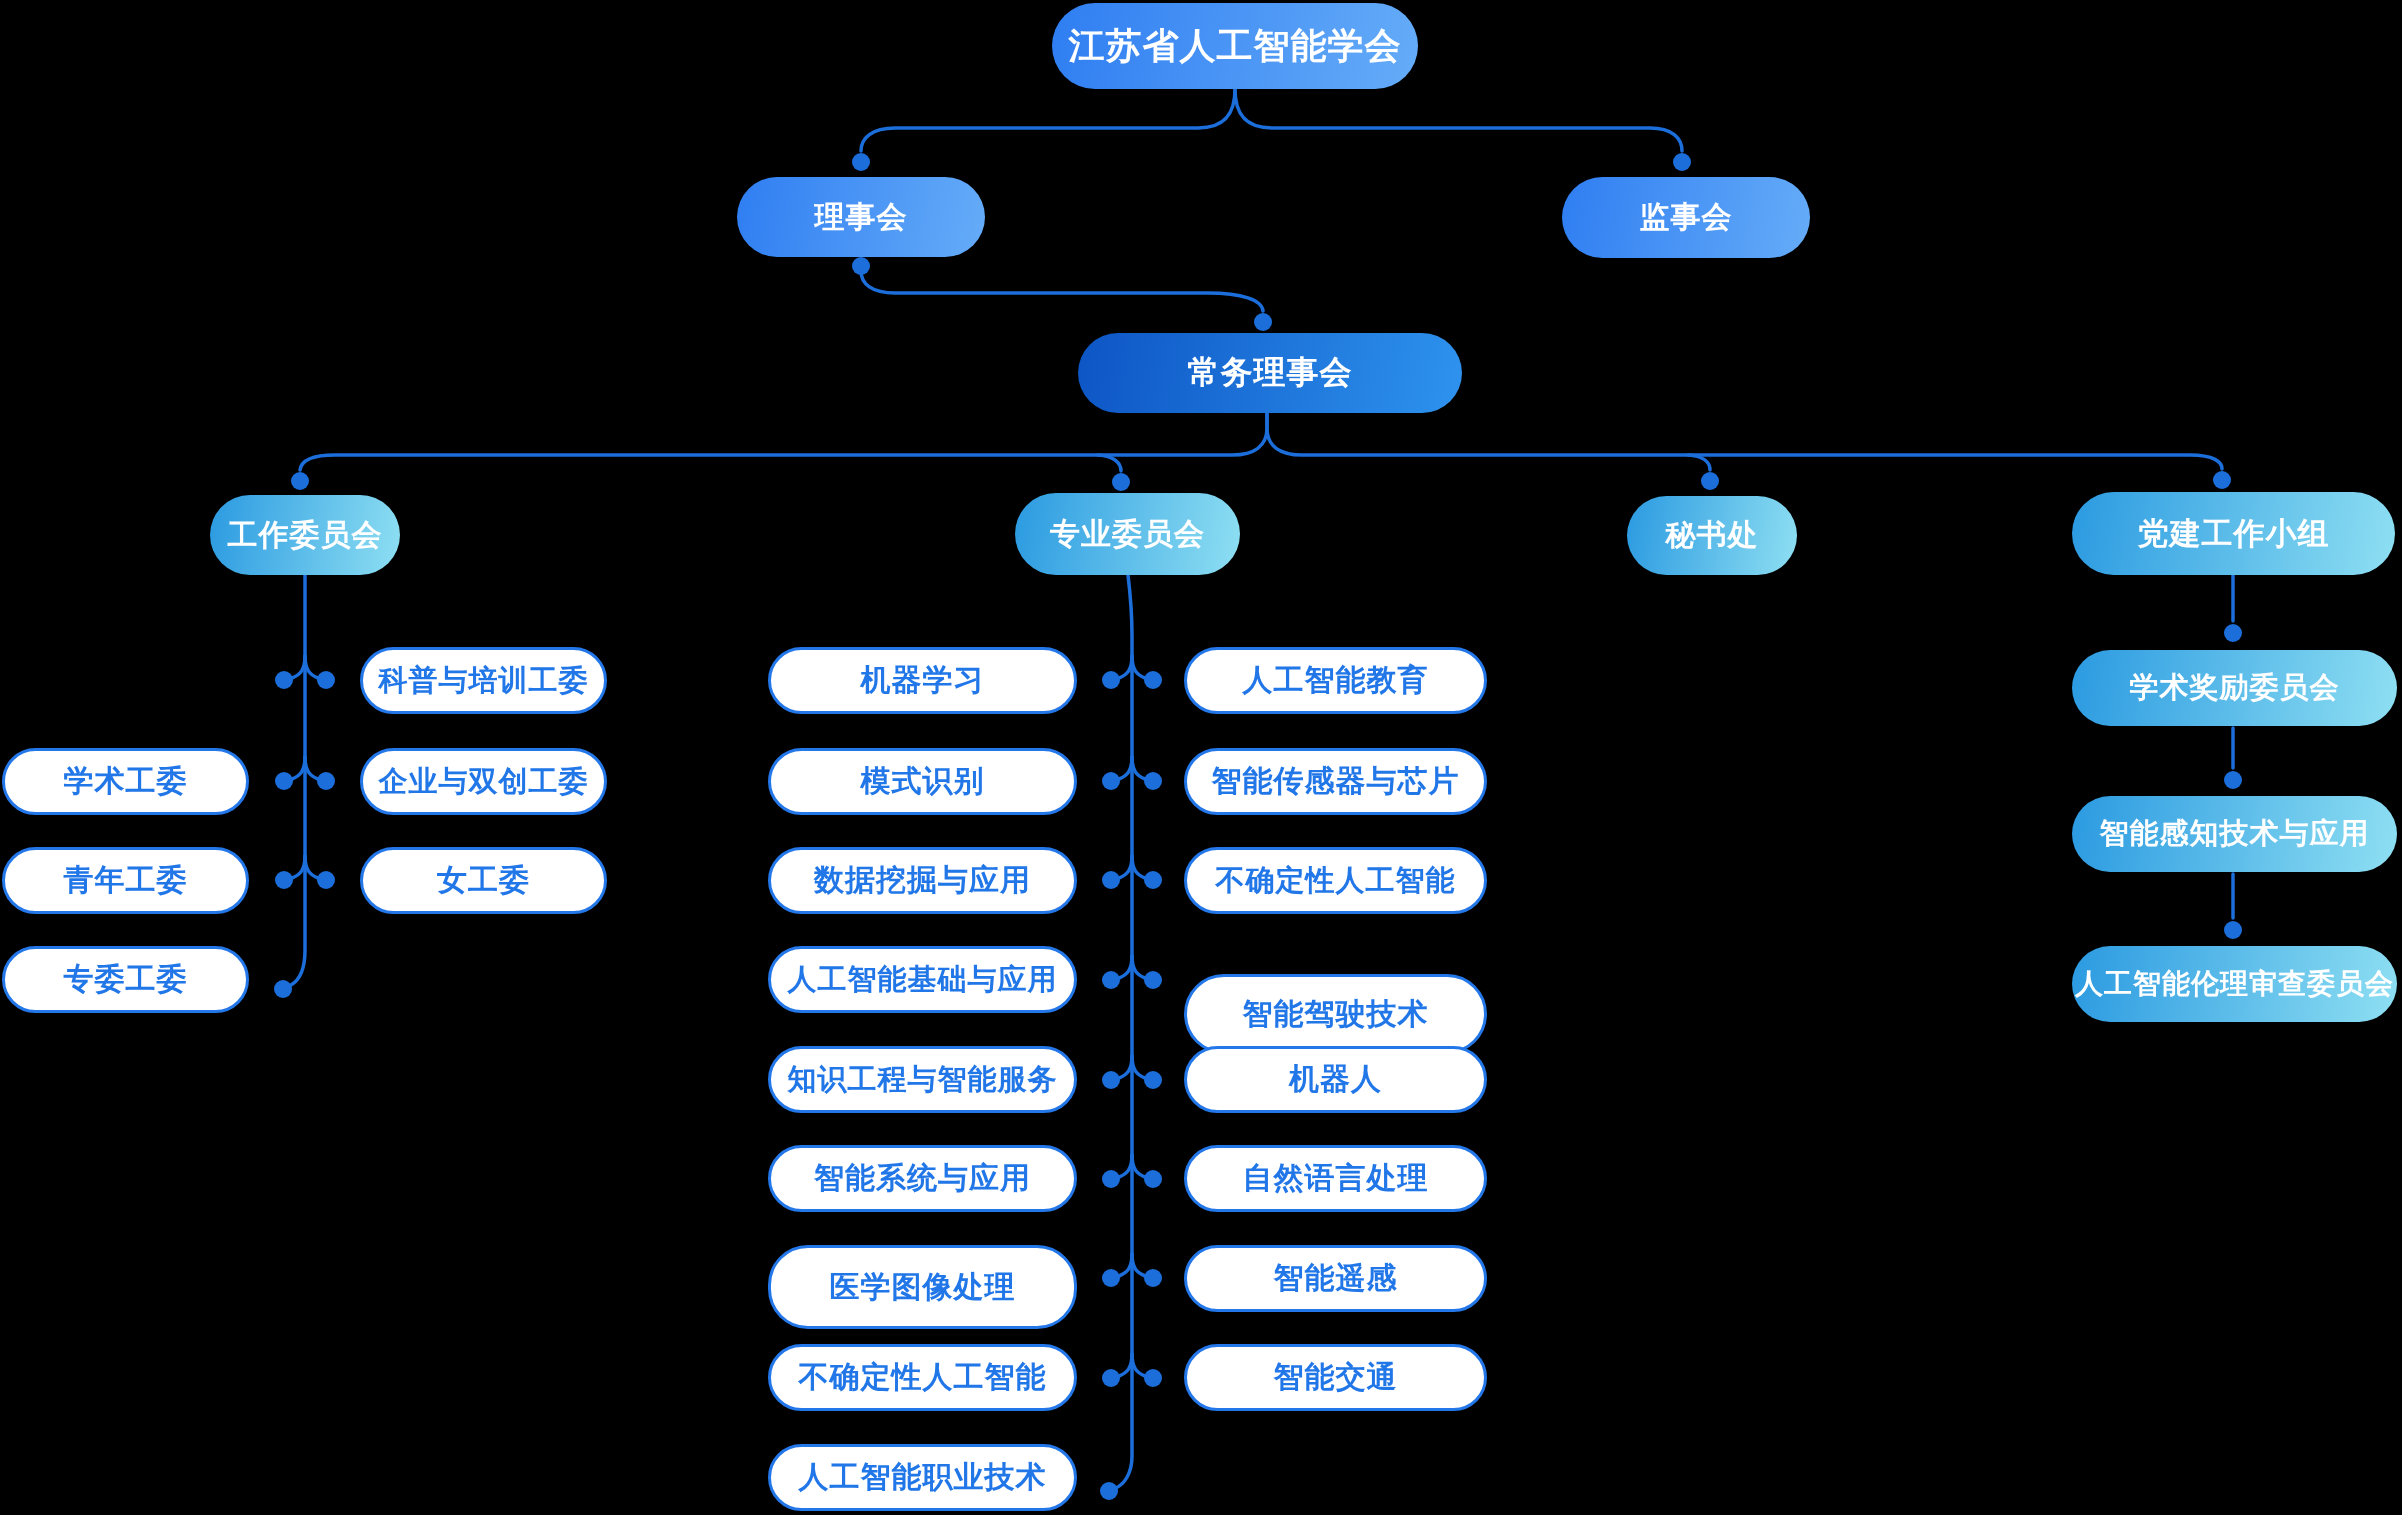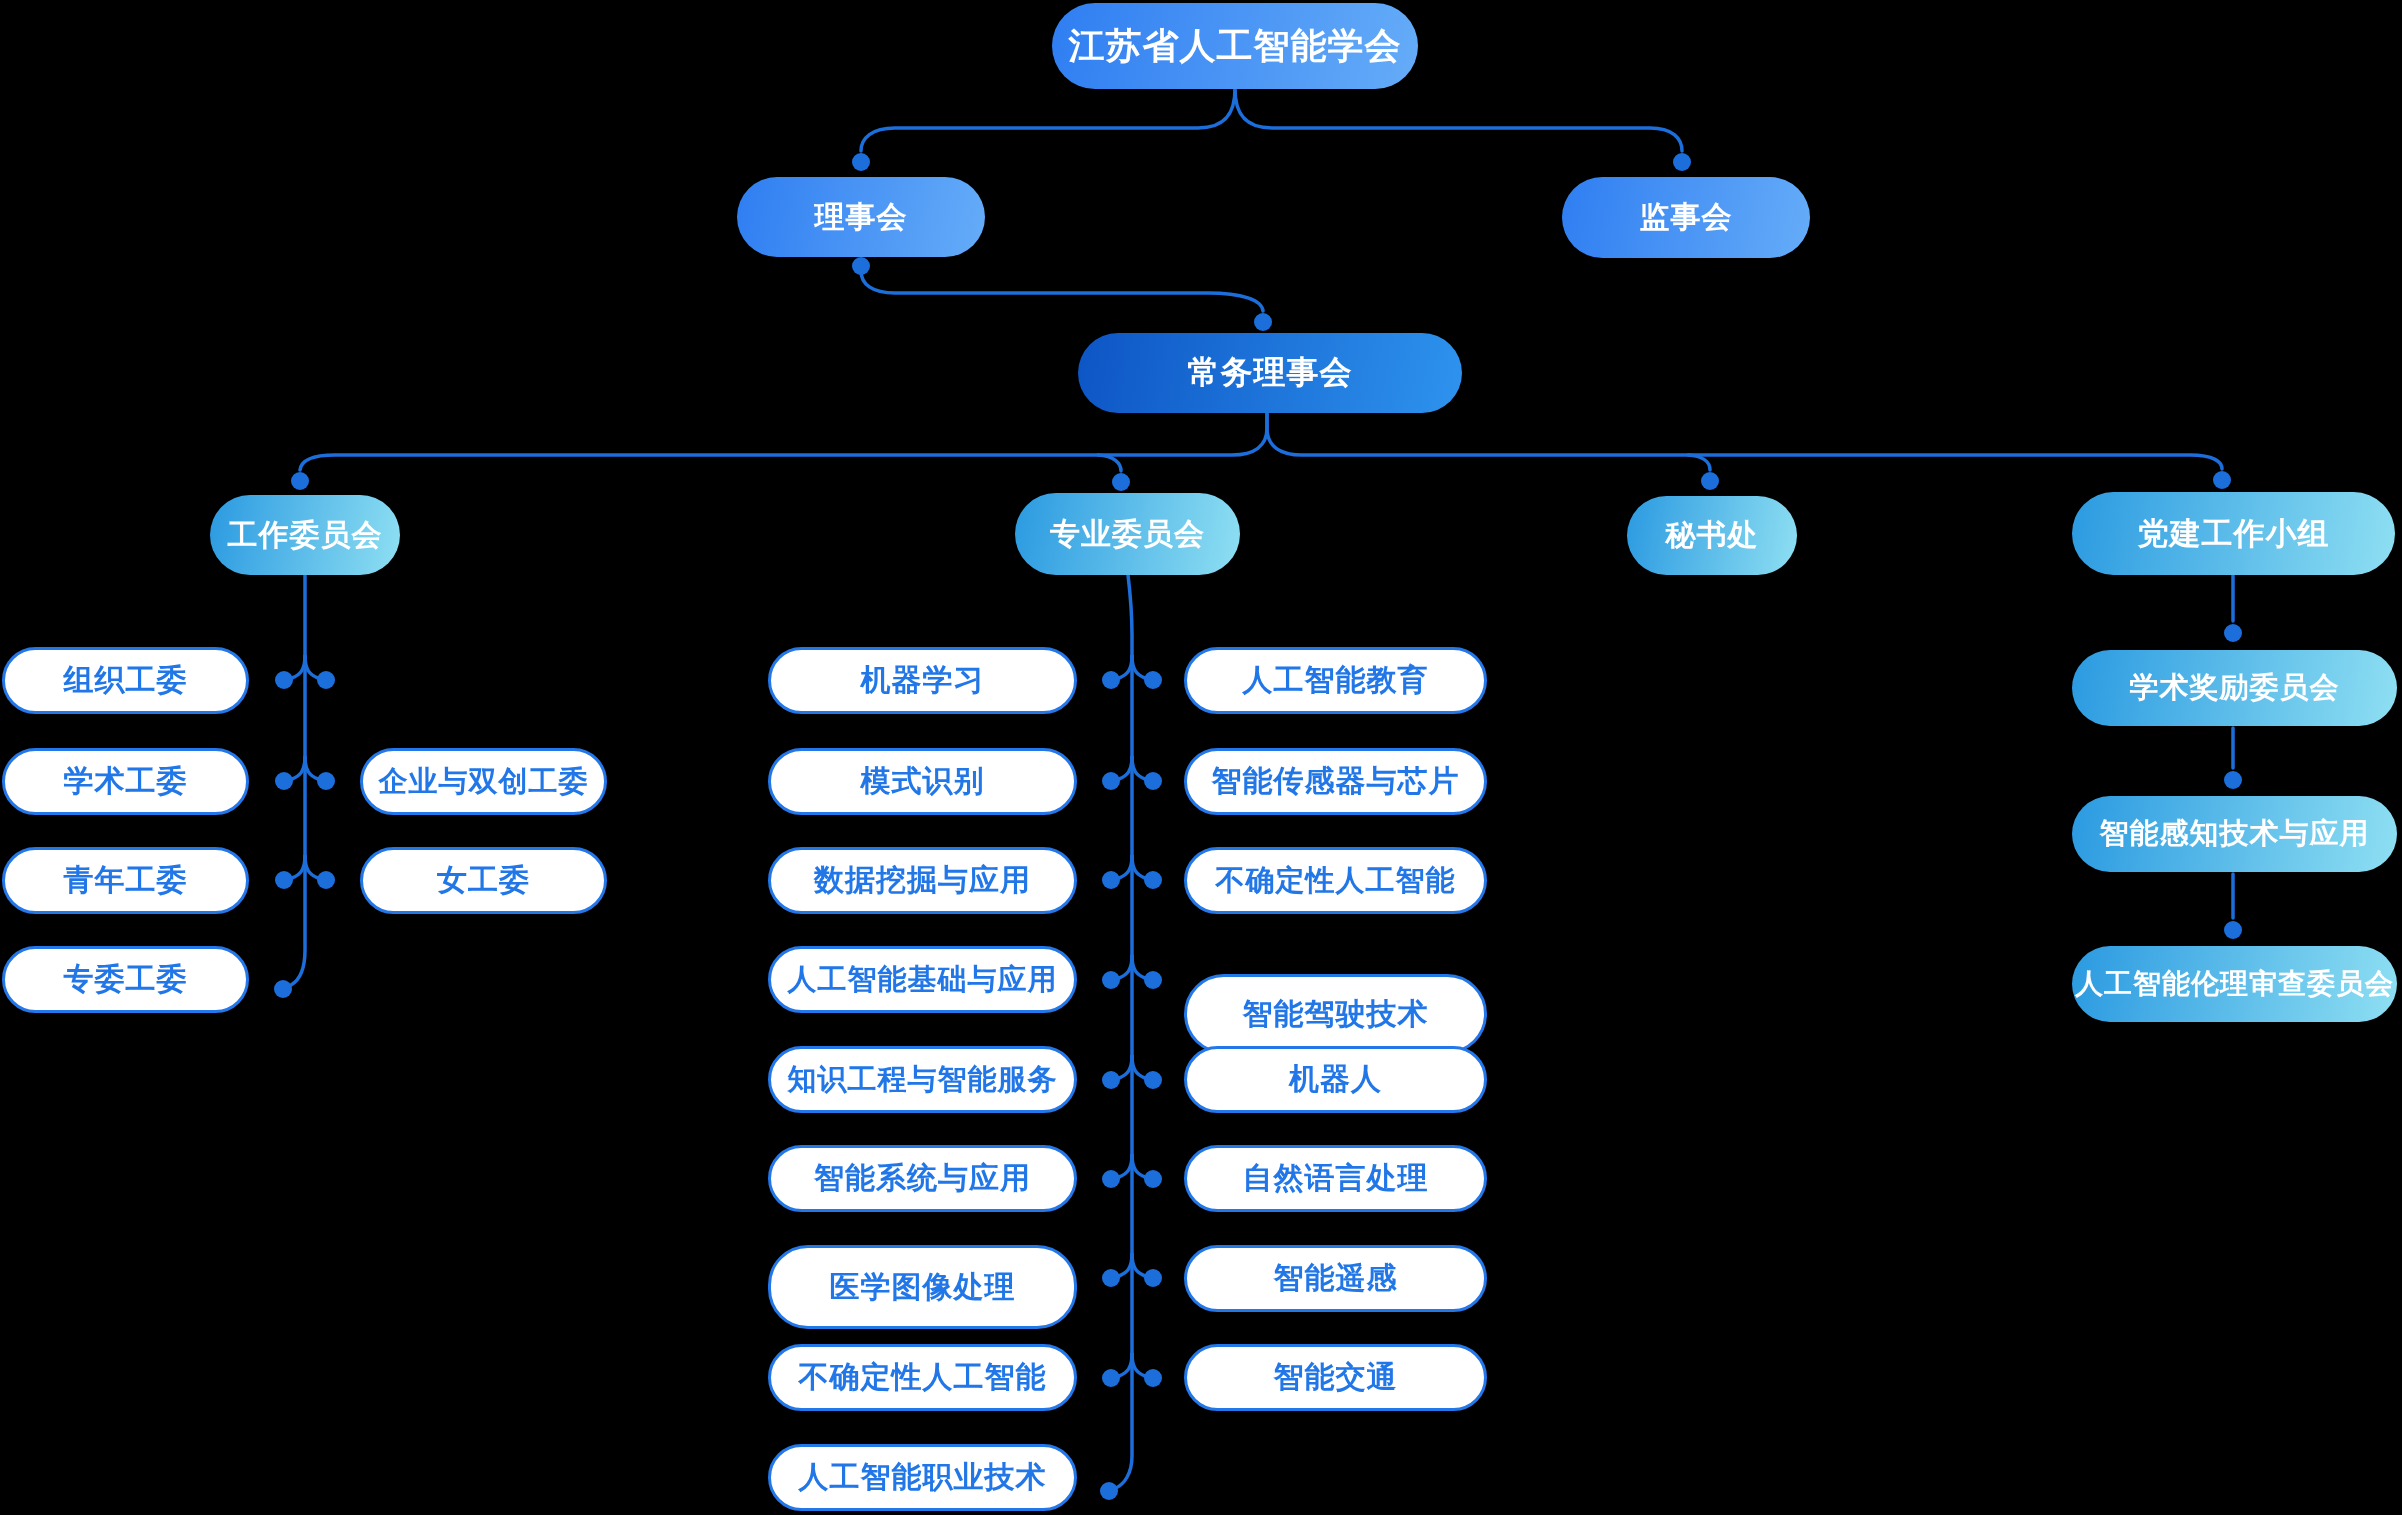--- a/index.html
+++ b/index.html
@@ -114,25 +114,25 @@
   <div class="pill p-blue" style="left:737px;top:177px;width:248px;height:80px;">理事会</div>
   <div class="pill p-blue" style="left:1562px;top:177px;width:248px;height:81px;">监事会</div>
 
   <div class="pill p-dark" style="left:1078px;top:333px;width:384px;height:80px;">常务理事会</div>
 
   <div class="pill p-cyan" style="left:210px;top:495px;width:190px;height:80px;">工作委员会</div>
   <div class="pill p-cyan" style="left:1015px;top:493px;width:225px;height:82px;">专业委员会</div>
   <div class="pill p-cyan" style="left:1627px;top:496px;width:170px;height:79px;">秘书处</div>
   <div class="pill p-cyan" style="left:2072px;top:492px;width:323px;height:83px;font-size:31px;">党建工作小组</div>
 
-  <div class="pill p-leaf" style="left:2px;top:647px;width:247px;height:67px;">组织工委</div>
   <div class="pill p-leaf" style="left:2px;top:748px;width:247px;height:67px;">学术工委</div>
   <div class="pill p-leaf" style="left:2px;top:847px;width:247px;height:67px;">青年工委</div>
   <div class="pill p-leaf" style="left:2px;top:946px;width:247px;height:67px;">专委工委</div>
 
+  <div class="pill p-leaf" style="left:360px;top:647px;width:247px;height:67px;font-size:29px;">科普与培训工委</div>
   <div class="pill p-leaf" style="left:360px;top:748px;width:247px;height:67px;font-size:29px;">企业与双创工委</div>
   <div class="pill p-leaf" style="left:360px;top:847px;width:247px;height:67px;">女工委</div>
 
   <div class="pill p-leaf" style="left:768px;top:647px;width:309px;height:67px;">机器学习</div>
   <div class="pill p-leaf" style="left:768px;top:748px;width:309px;height:67px;">模式识别</div>
   <div class="pill p-leaf" style="left:768px;top:847px;width:309px;height:67px;">数据挖掘与应用</div>
   <div class="pill p-leaf" style="left:768px;top:946px;width:309px;height:67px;font-size:29px;">人工智能基础与应用</div>
   <div class="pill p-leaf" style="left:768px;top:1046px;width:309px;height:67px;font-size:29px;">知识工程与智能服务</div>
   <div class="pill p-leaf" style="left:768px;top:1145px;width:309px;height:67px;">智能系统与应用</div>
   <div class="pill p-leaf" style="left:768px;top:1245px;width:309px;height:84px;">医学图像处理</div>

